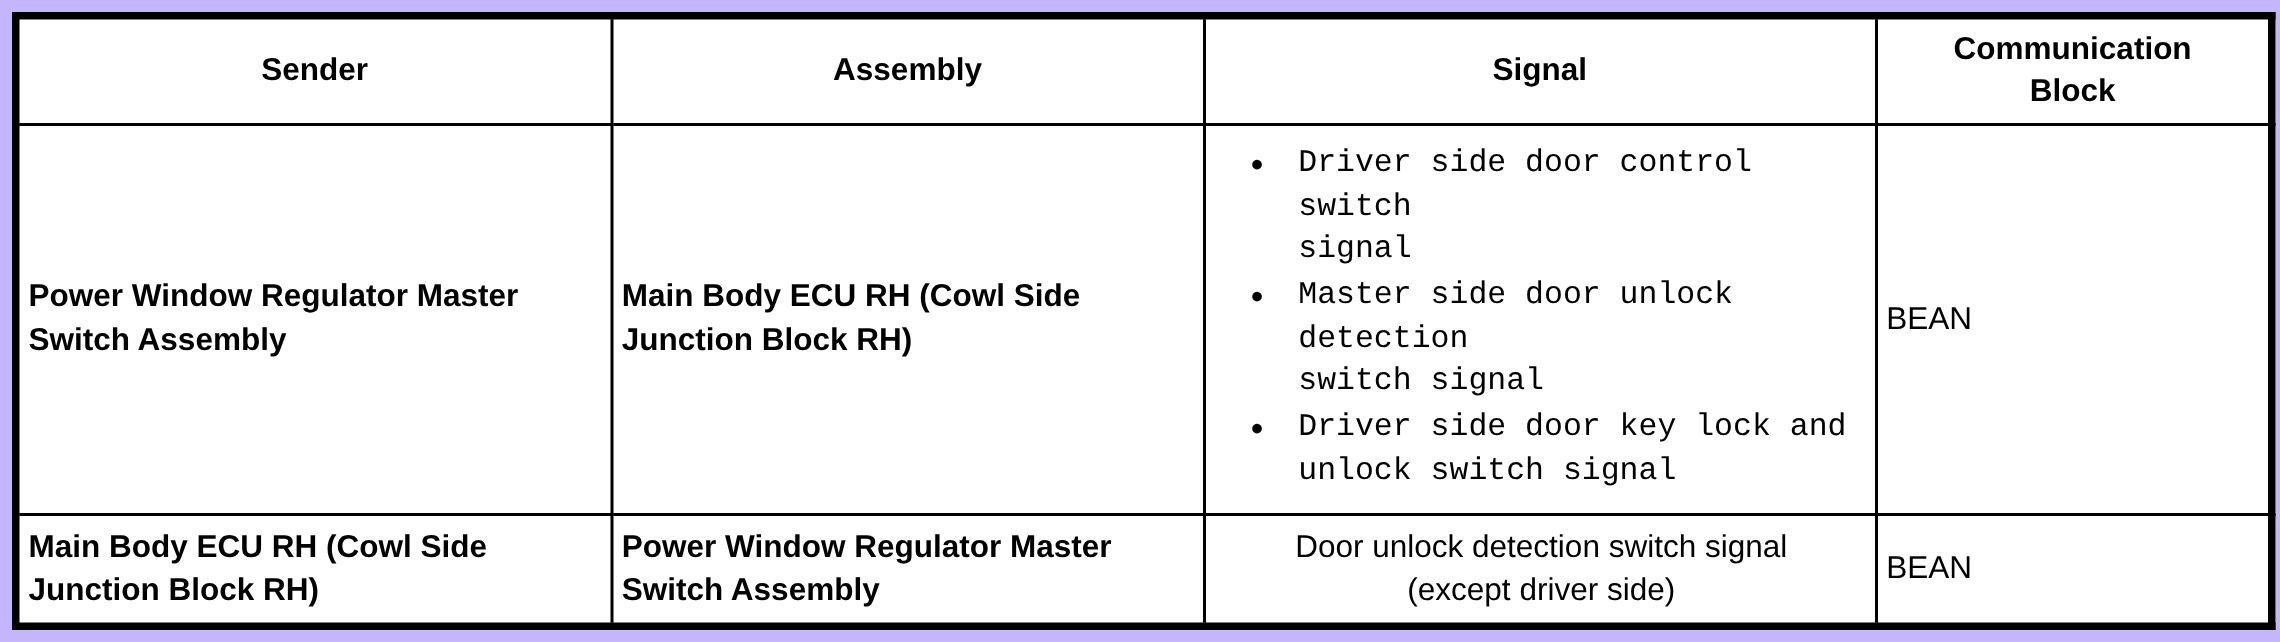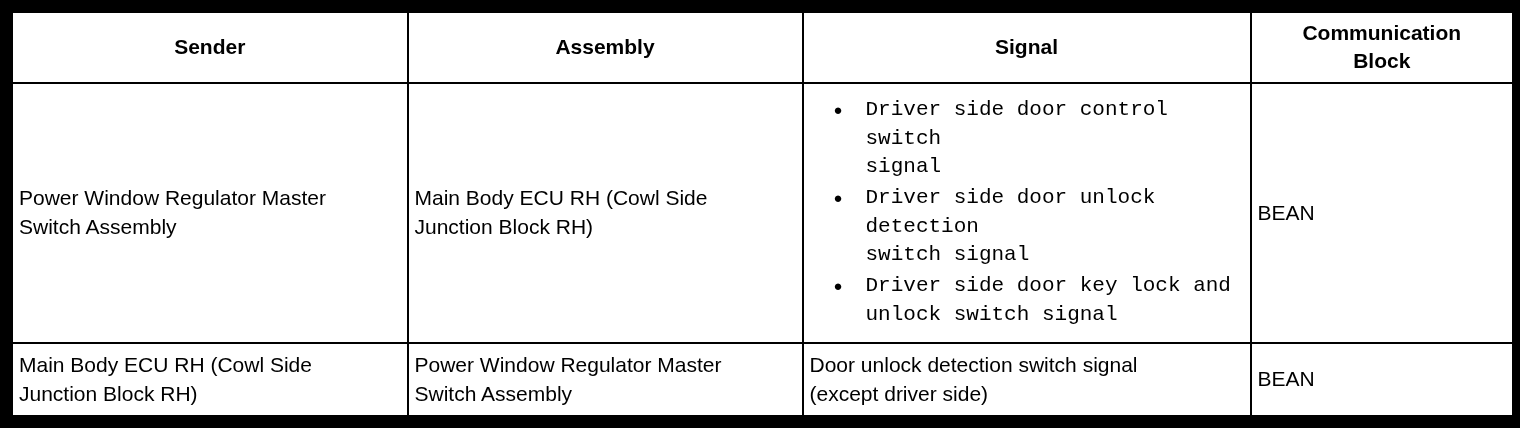--- a/index.html
+++ b/index.html
@@ -7,21 +7,21 @@
     padding: 0;
     background: #ffffff;
     font-family: "Liberation Sans", "DejaVu Sans", sans-serif;
     color: #000000;
   }
   .page {
     width: 1520px;
     height: 428px;
     box-sizing: border-box;
     padding: 8px;
-    background: #000000;
+    background: #c4b5fd;
   }
   table.comm-table {
     border-collapse: collapse;
     table-layout: fixed;
     width: 1504px;
     height: 412px;
     background: #ffffff;
   }
   table.comm-table, table.comm-table th, table.comm-table td {
     border: 2px solid #000000;
@@ -38,20 +38,21 @@
     overflow: hidden;
   }
   th {
     font-weight: bold;
     text-align: center;
     white-space: pre-line;
   }
   td.text-cell {
     text-align: left;
     white-space: pre-line;
+    font-weight: bold;
   }
   td.method-cell {
   }
   td.signal-cell {
     padding: 6px 4px;
   }
   ul.signal-list {
     list-style: none;
     margin: 0;
     padding: 0 0 0 26px;
@@ -67,20 +68,21 @@
     line-height: 28px;
   }
   ul.signal-list .signal-text {
     flex: 1 1 auto;
     white-space: pre-line;
     font-family: Liberation Mono, monospace;
   }
   .signal-plain {
     white-space: pre-line;
     padding-left: 2px;
+    text-align: center;
   }
   tr.header-row   { height: 72px; }
   tr.data-row-1   { height: 202px; }
   tr.data-row-2   { height: 74px; }
   tr.data-row-3   { height: 64px; }
 </style>
 </head>
 <body>
 
 <div class="page">
@@ -108,21 +110,21 @@
 Junction Block RH)</td>
         <td class="signal-cell">
           <ul class="signal-list">
             <li>
               <span class="bullet">●</span>
               <span class="signal-text">Driver side door control switch
 signal</span>
             </li>
             <li>
               <span class="bullet">●</span>
-              <span class="signal-text">Driver side door unlock detection
+              <span class="signal-text">Master side door unlock detection
 switch signal</span>
             </li>
             <li>
               <span class="bullet">●</span>
               <span class="signal-text">Driver side door key lock and
 unlock switch signal</span>
             </li>
           </ul>
         </td>
         <td class="method-cell">BEAN</td>

